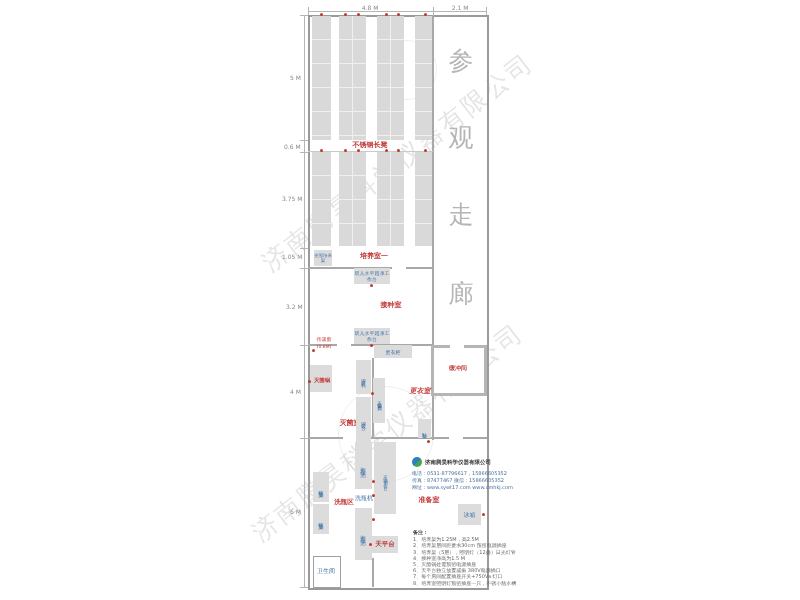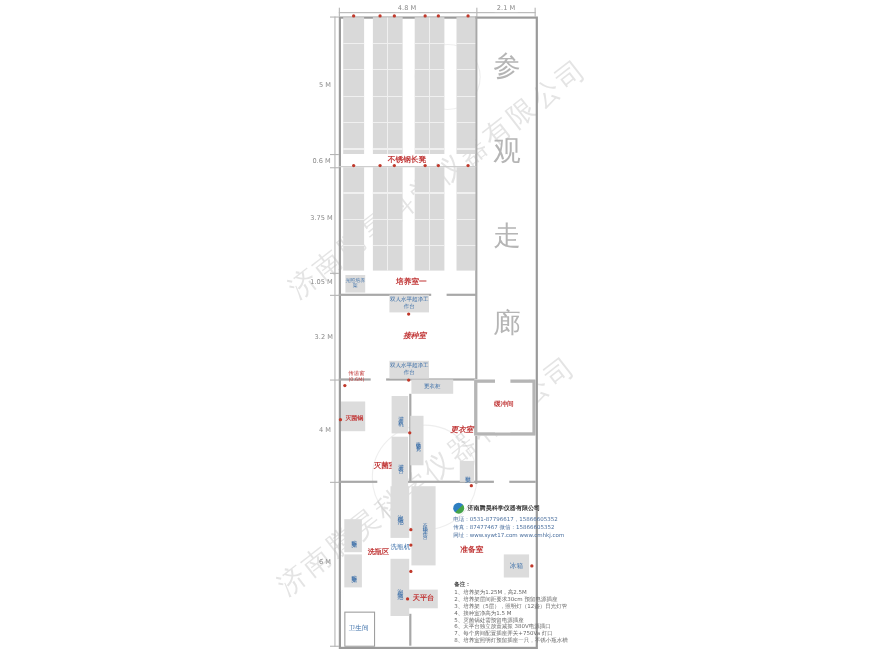--- a/index.html
+++ b/index.html
@@ -107,21 +107,21 @@
   <div class="rack double" style="left:377px;top:16px;width:27px;height:124px;"></div>
   <div class="rack" style="left:415px;top:16px;width:17px;height:124px;"></div>
 
   <div class="rack" style="left:312px;top:152px;width:19px;height:94px;"></div>
   <div class="rack double" style="left:339px;top:152px;width:27px;height:94px;"></div>
   <div class="rack double" style="left:377px;top:152px;width:27px;height:94px;"></div>
   <div class="rack" style="left:415px;top:152px;width:17px;height:94px;"></div>
 
   <div class="rlabel" style="left:370px;top:145px;">不锈钢长凳</div>
   <div class="rlabel" style="left:374px;top:256px;">培养室一</div>
-  <div class="rlabel" style="left:377px;top:305px;font-style:italic;">接种室</div>
+  <div class="rlabel" style="left:391px;top:305px;">接种室</div>
   <div class="rlabel" style="left:350px;top:423px;">灭菌室</div>
   <div class="rlabel" style="left:420px;top:391px;font-style:italic;">更衣室</div>
   <div class="rlabel" style="left:344px;top:502px;font-size:6.5px;">洗瓶区</div>
   <div class="rlabel" style="left:429px;top:500px;">准备室</div>
 
   <div class="ebox" style="left:314px;top:250px;width:18px;height:16px;font-size:4.5px;line-height:5px;">光照培养架</div>
   <div class="ebox" style="left:354px;top:268px;width:36px;height:16px;">双人水平超净工作台</div>
   <div class="ebox" style="left:354px;top:328px;width:36px;height:16px;">双人水平超净工作台</div>
 
   <div class="rlabel" style="left:324px;top:339px;font-size:5px;font-weight:normal;">传递窗</div>

